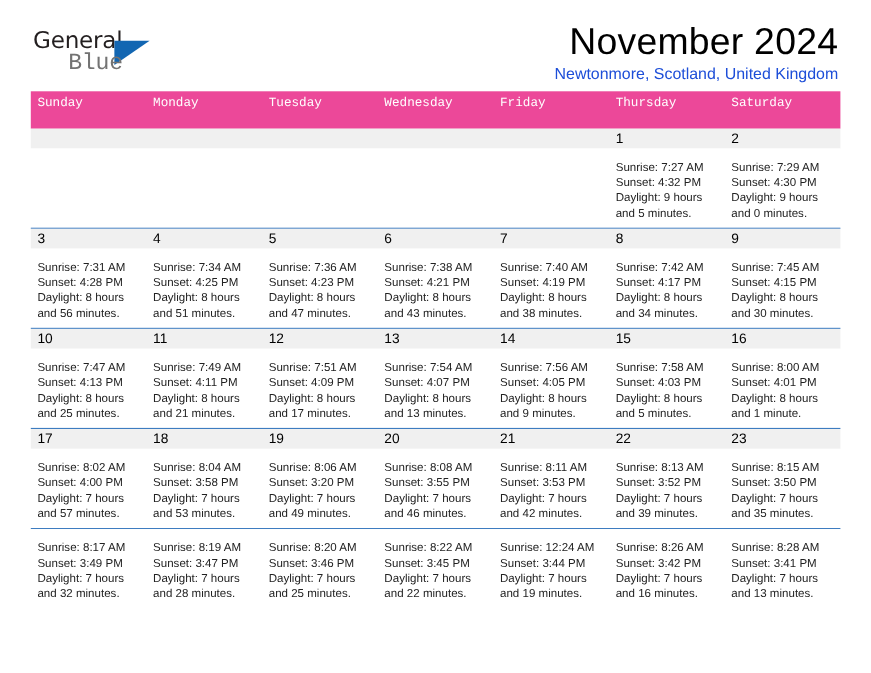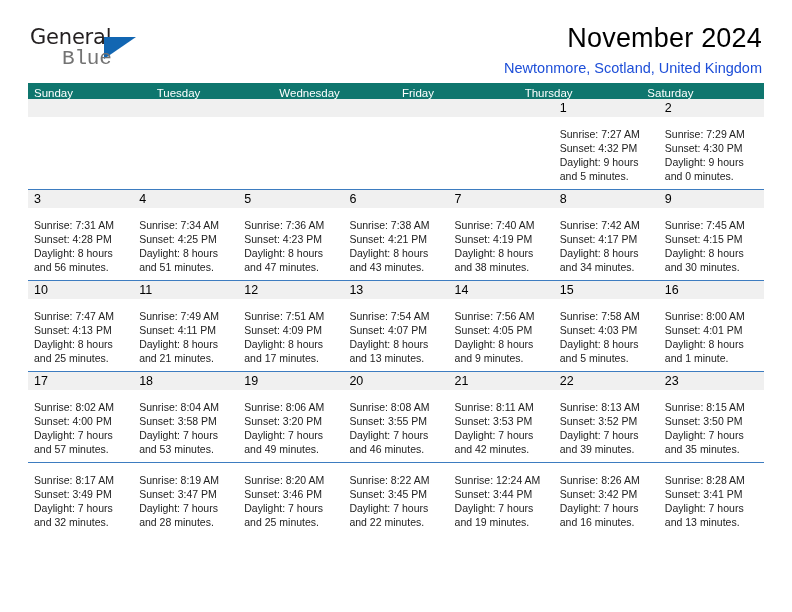--- a/index.html
+++ b/index.html
@@ -64,43 +64,44 @@
     height: 0;
     border-left: 32px solid #1266b2;
     border-bottom: 22px solid transparent;
   }
 
   .titles {
     text-align: right;
     padding-right: 2px;
   }
   .month-title {
-    font-size: 27px;
+    font-size: 34px;
     font-weight: normal;
     color: #000000;
     line-height: 32px;
     letter-spacing: 0.2px;
   }
   .location {
     font-size: 14.5px;
     color: #1d4ed8;
     line-height: 20px;
     margin-top: 4px;
   }
 
   
   .calendar {
     width: 736px;
     margin-top: 9px;
   }
 
   .weekday-row {
     display: flex;
-    background: #0f766e;
-    height: 16px;
+    background: #ec4899;
+    height: 34px;
+    font-family: Liberation Mono, monospace;
   }
   .weekday {
     flex: 1 1 0;
     color: #ffffff;
     font-size: 11.5px;
     line-height: 21px;
     padding-left: 6px;
     white-space: nowrap;
   }
 
@@ -157,20 +158,21 @@
     <div class="titles">
       <div class="month-title">November 2024</div>
       <div class="location">Newtonmore, Scotland, United Kingdom</div>
     </div>
 
   </div>
 
   <div class="calendar">
     <div class="weekday-row" id="weekday-row">
         <div class="weekday">Sunday</div>
+        <div class="weekday">Monday</div>
         <div class="weekday">Tuesday</div>
         <div class="weekday">Wednesday</div>
         <div class="weekday">Friday</div>
         <div class="weekday">Thursday</div>
         <div class="weekday">Saturday</div>
       </div>
     <div id="weeks-container">
         <div class="week">
           <div class="date-band">
             <div class="date-num"></div>

